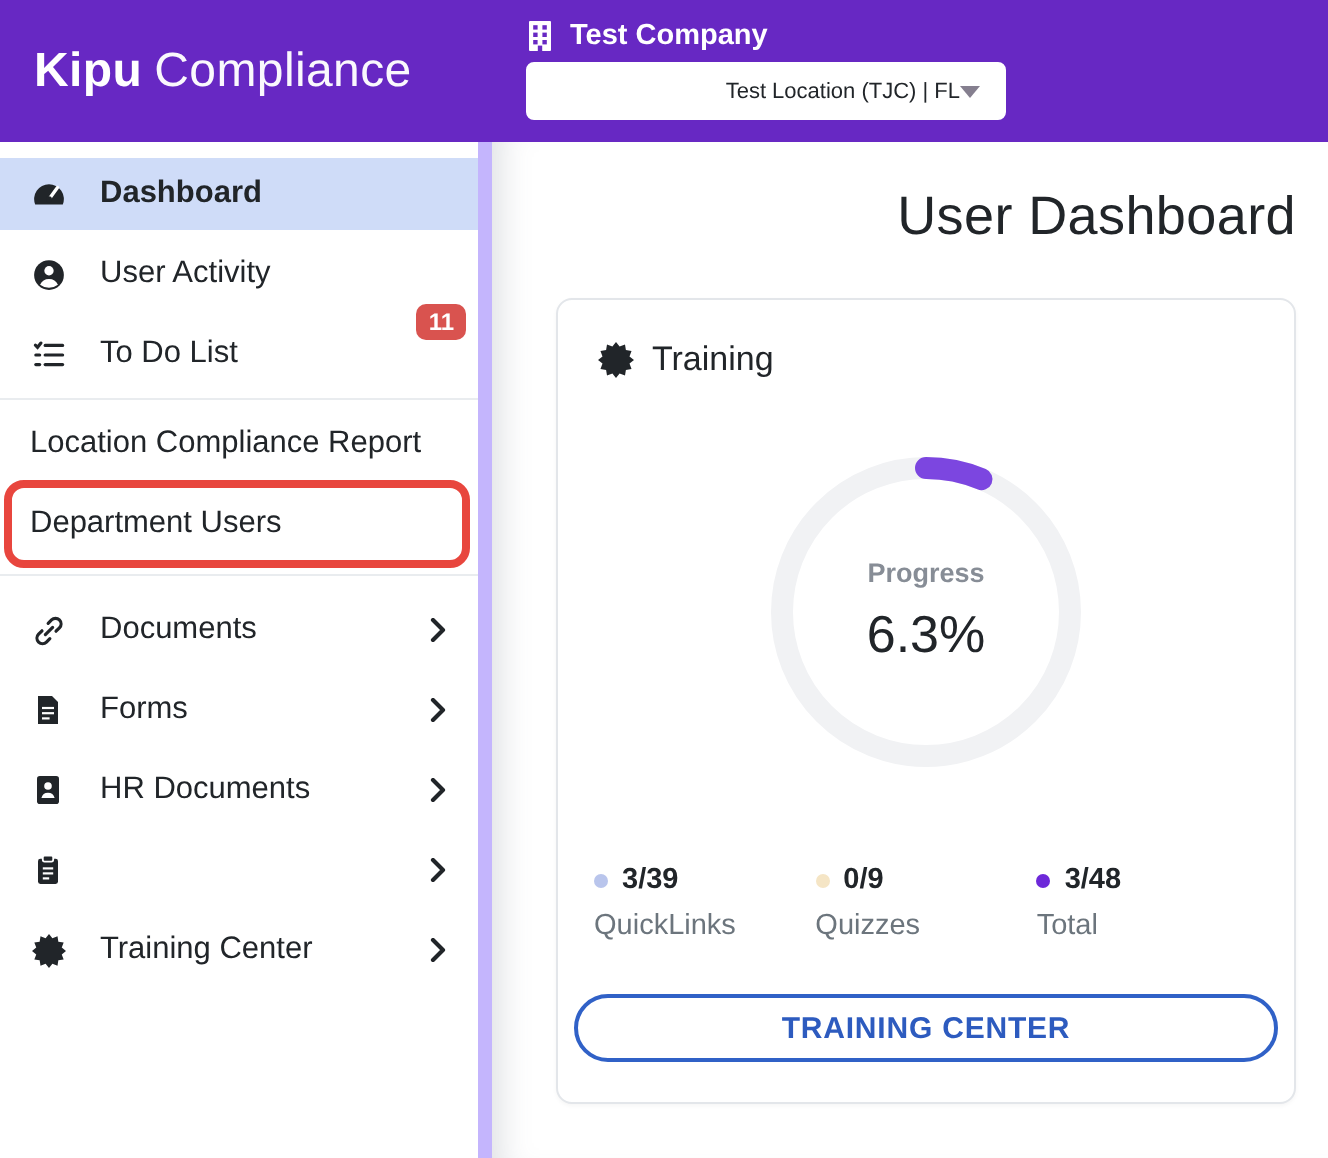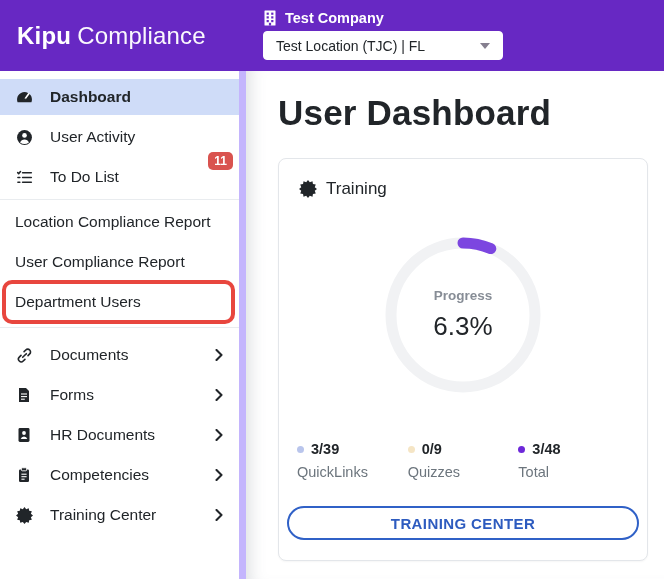--- a/index.html
+++ b/index.html
@@ -21,21 +21,21 @@
   .brand-light { font-weight: 300; margin-left: 6px; opacity: .97; }
   .company-block { position: absolute; left: 263px; top: 8px; }
   .company-row { display: flex; align-items: center; height: 20px; color: #fff; }
   .company-row .b-icon { width: 14px; height: 16px; margin-right: 8px; display: inline-flex; }
   .company-name { font-size: 14.5px; font-weight: 600; }
   .location-select {
     margin-top: 3px; width: 240px; height: 29px; background: #fff;
     border-radius: 4px; display: flex; align-items: center;
     padding: 0 12px; cursor: pointer; border: 1px solid #fff;
   }
-  .location-select .sel-text { font-size: 14px; color: #212529; flex: 1; }
+  .location-select .sel-text { font-size: 11px; color: #212529; flex: 1; text-align: right; }
   .caret {
     width: 0; height: 0; border-left: 5px solid transparent;
     border-right: 5px solid transparent; border-top: 6px solid #857f8f;
   }
 
   
   .body-wrap { flex: 1; display: flex; min-height: 0; }
   .sidebar {
     width: 246px; flex: 0 0 246px; background: #fff;
     border-right: 7px solid #c4b5fd; padding-top: 4px; overflow: hidden;
@@ -58,21 +58,21 @@
     border: 4px solid #e8463e; border-radius: 10px; pointer-events: none;
   }
   .nav-divider { border: 0; border-top: 1px solid #e9ecef; margin: 1px 0; }
   .nav-divider.gap { margin: 7px 0 9px 0; }
 
   
   .main {
     flex: 1; background: #fff; padding: 22px 16px 0 32px; min-width: 0;
     box-shadow: inset 16px 0 16px -12px rgba(100,110,125,.22);
   }
-  .page-title { font-size: 35px; font-weight: 700; color: #212529; letter-spacing: .2px; }
+  .page-title { font-size: 27px; font-weight: 400; color: #212529; letter-spacing: .2px; text-align: right; }
 
   .card {
     margin-top: 25px; width: 370px; background: #fff;
     border: 1px solid #e3e6ea; border-radius: 8px;
     box-shadow: 0 1px 2px rgba(0,0,0,.04);
     display: flex; flex-direction: column; padding-bottom: 20px;
   }
   .card-header { display: flex; align-items: center; padding: 20px 20px 0 20px; font-size: 17px; color: #212529; }
   .card-header .seal { width: 18px; height: 18px; margin-right: 9px; display: inline-flex; }
 
@@ -172,23 +172,20 @@
         <span class="nav-label">To Do List</span>
         <span class="badge">11</span>
       </div>
 
       <hr class="nav-divider">
 
       <div class="nav-item plain">
         <span class="nav-label">Location Compliance Report</span>
       </div>
 
-      <div class="nav-item plain">
-        <span class="nav-label">User Compliance Report</span>
-      </div>
 
       <div class="nav-item plain">
         <span class="nav-label">Department Users</span>
         <span class="highlight-ring"></span>
       </div>
 
       <hr class="nav-divider gap">
 
       <div class="nav-item">
         <span class="nav-icon">
@@ -246,21 +243,20 @@
           <svg viewBox="0 0 16 16" width="16" height="16">
               <rect x="3" y="2.4" width="10" height="12.6" rx="1.2" fill="#212529"></rect>
               <rect x="5.4" y="0.8" width="5.2" height="3" rx="0.9" fill="#212529" stroke="#fff" stroke-width="0.9"></rect>
               <g stroke="#fff" stroke-width="1.1">
                 <line x1="5.4" y1="7.2" x2="10.6" y2="7.2"></line>
                 <line x1="5.4" y1="9.7" x2="10.6" y2="9.7"></line>
                 <line x1="5.4" y1="12.2" x2="8.6" y2="12.2"></line>
               </g>
             </svg>
         </span>
-        <span class="nav-label">Competencies</span>
         <span class="chev">
           <svg viewBox="0 0 8 12" width="8" height="12">
               <path d="M1.5 1 l5 5 -5 5" stroke="#212529" stroke-width="2.1" fill="none" stroke-linecap="round" stroke-linejoin="round"></path>
             </svg>
         </span>
       </div>
 
       <div class="nav-item">
         <span class="nav-icon">
           <svg viewBox="0 0 16 16" width="17" height="17">

